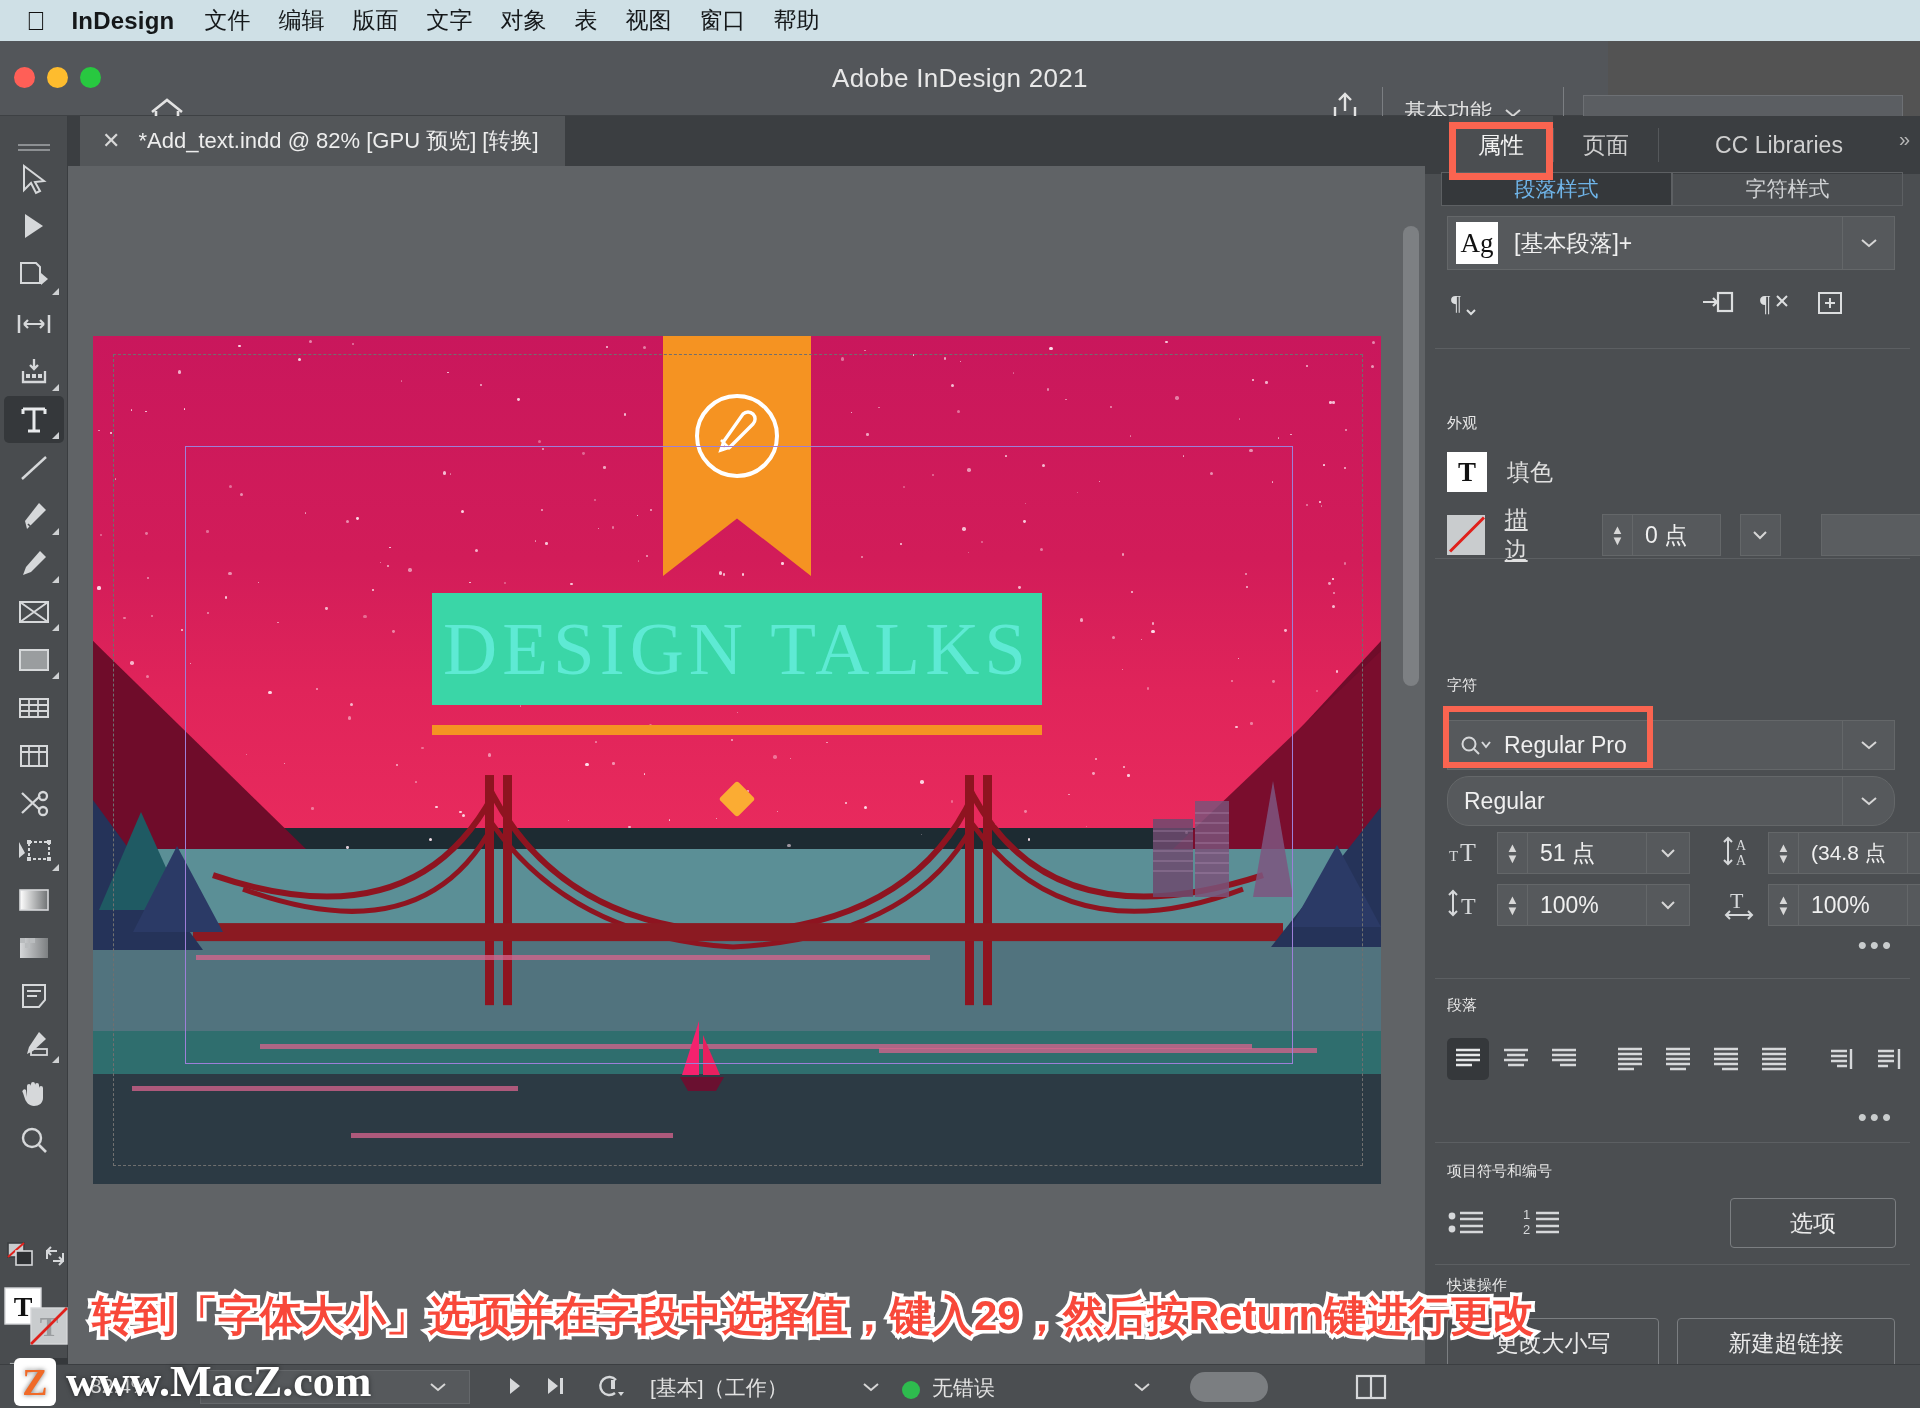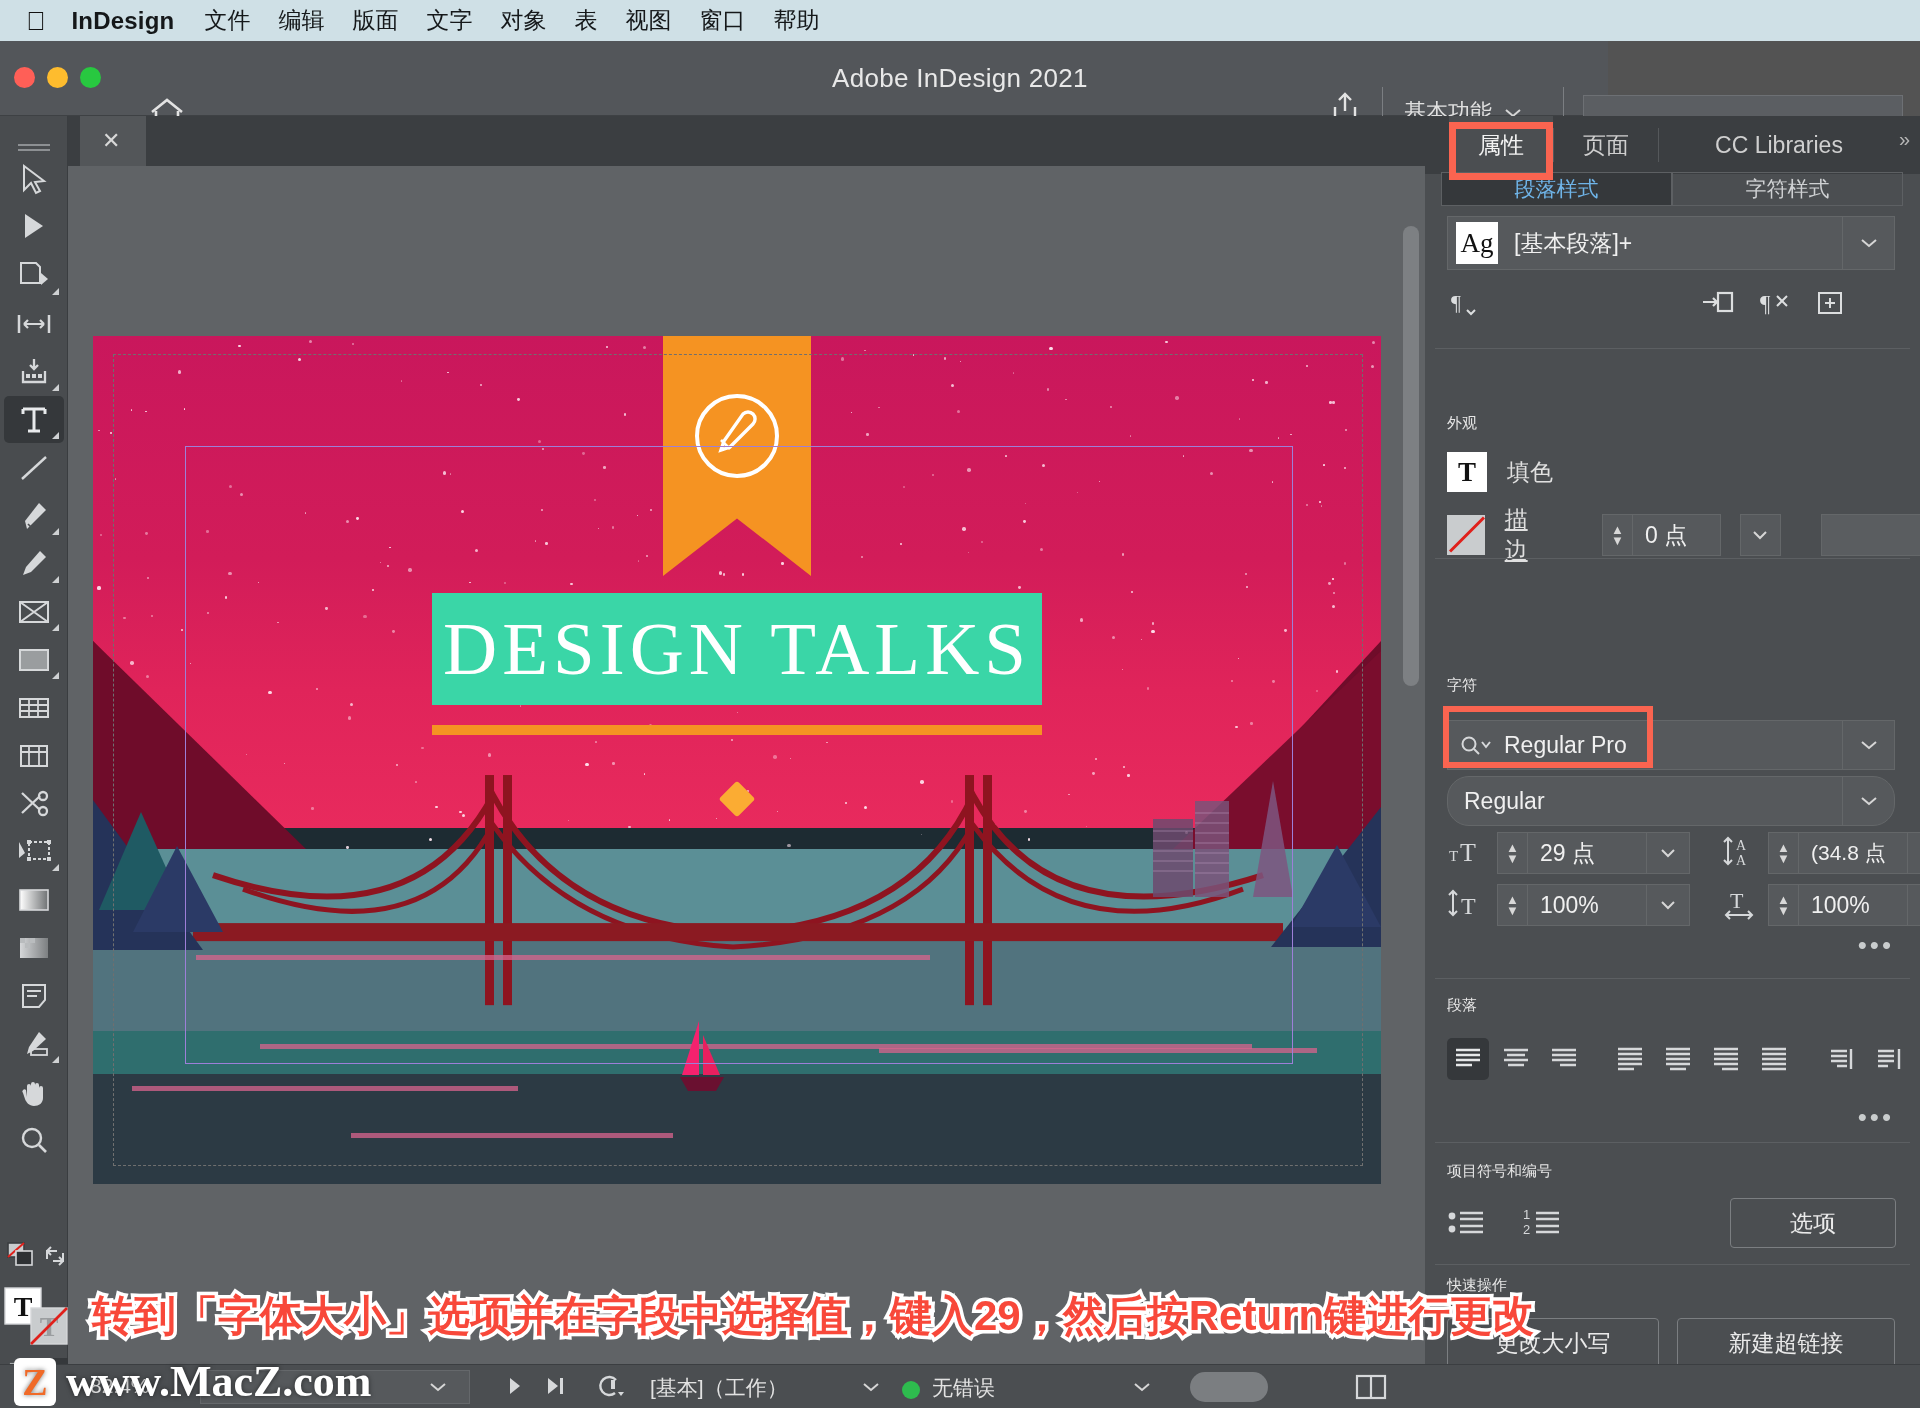--- a/index.html
+++ b/index.html
@@ -109,21 +109,21 @@
   .ribbon { position: absolute; left: 50%; transform: translateX(-50%); top: 0; width: 148px; height: 240px; }
   .ribbon .body { position:absolute; left:0; top:0; width:148px; height:240px; background:#f59322;
       clip-path: polygon(0 0,100% 0,100% 100%,50% 76%,0 100%); }
   .ribbon .circle { position:absolute; left:50%; transform:translateX(-50%); top:58px;
       width:84px; height:84px; border:4px solid #fff; border-radius:50%; }
 
   .talkbar { position:absolute; left:50%; transform:translateX(-50%); top:257px;
       width:610px; height:112px; background:#3ad6a7; }
   .talktext { position:absolute; left:0; top:0; width:100%; height:100%;
       display:flex; align-items:center; justify-content:center;
-      font-family:"Liberation Serif", serif; color:#ffffff; font-size:75px;
+      font-family:"Liberation Serif", serif; color:#5eead4; font-size:75px;
       letter-spacing:5px; }
   .underbar { position:absolute; left:50%; transform:translateX(-50%); top:389px;
       width:610px; height:10px; background:#f59322; }
   .diamond { position:absolute; left:50%; transform:translateX(-50%) rotate(45deg); top:450px;
       width:26px; height:26px; background:#fbac33; border-radius:3px; }
 
   .hills { position:absolute; left:0; top:36%; width:100%; height:38%; }
   .water-top { position:absolute; left:0; top:60.5%; width:100%; height:9.5%; background:#5b8f96; }
   .water-mid { position:absolute; left:0; top:70%; width:100%; height:12%; background:#51737e; }
   .water-teal { position:absolute; left:0; top:82%; width:100%; height:5%; background:#2f6e6e; }
@@ -315,20 +315,21 @@
       </span>
     </div>
     <div class="tb-divider2"></div>
     <div class="search-box" placeholder=""></div>
   </div>
 
   <div class="tabbar"></div>
   <span class="chev-left">»</span>
   <div class="doctab">
     <span class="tab-close">✕</span>
+    <span>*Add_text.indd @ 82% [GPU 预览] [转换]</span>
   </div>
   <span class="chev-right">»</span>
 
   <div class="toolstrip">
     <div class="tool-grip">
         <i></i>
         <i></i>
       </div>
 
     <div class="tool" style="top:40px">
@@ -978,21 +979,21 @@
 
     <div style="position:absolute;left:22px;top:716px;display:flex;align-items:center;gap:10px">
       <span>
         <svg width="40" height="32" viewBox="0 0 40 32">
             <text x="2" y="26" font-size="15" font-family="Liberation Serif, serif" fill="#d6d8da">T</text>
             <text x="13" y="26" font-size="26" font-family="Liberation Serif, serif" fill="#d6d8da">T</text>
           </svg>
       </span>
       <span class="stepper" style="width:150px">
         <span class="spin">▲<br>▼</span>
-        <span class="sval">29 点</span>
+        <span class="sval">51 点</span>
       </span>
       <span class="sdrop" style="width:44px;height:42px;background:#56595c;border:1px solid #646769;margin-left:-11px">
         <svg width="16" height="10" viewBox="0 0 16 10">
             <path d="M2 2 L8 8 L14 2" stroke="#d6d6d6" stroke-width="2" fill="none"></path>
           </svg>
       </span>
 
       <span style="margin-left:22px">
         <svg width="36" height="34" viewBox="0 0 36 34">
             <path d="M6 4 V30 M2 8 L6 4 L10 8 M2 26 L6 30 L10 26" stroke="#d6d8da" stroke-width="2" fill="none"></path>

